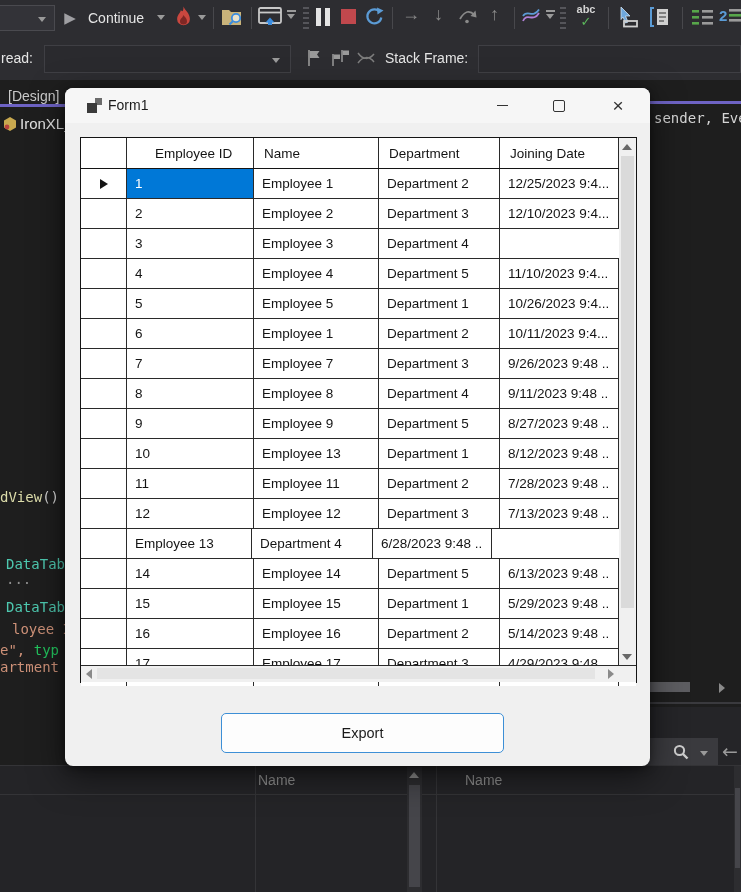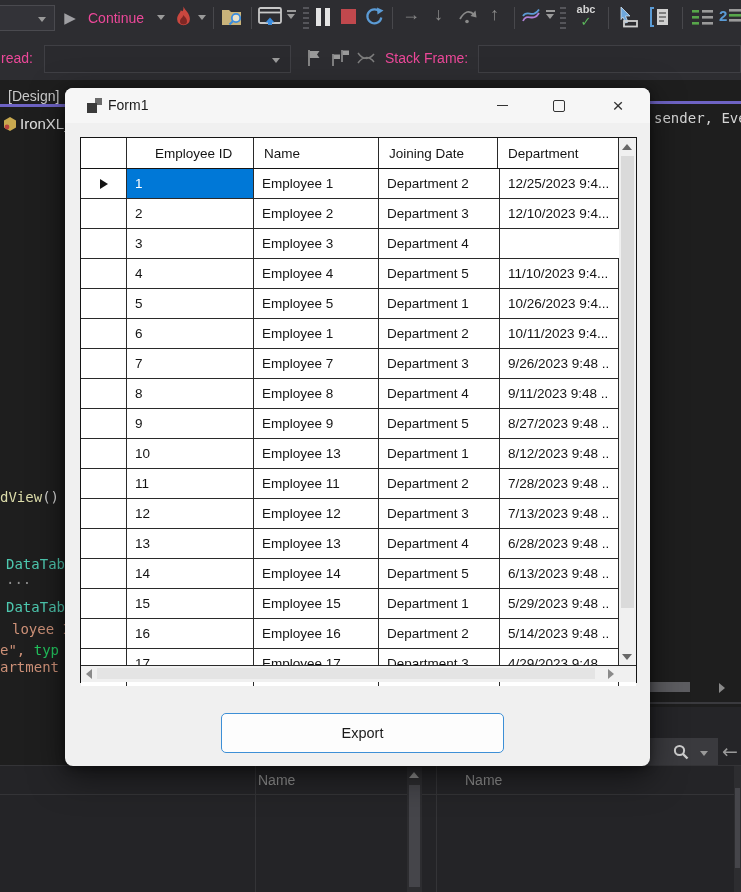--- a/index.html
+++ b/index.html
@@ -1,19 +1,19 @@
 <!DOCTYPE html>
 <html><head>
 <meta charset="utf-8">
 <style>
   html,body{margin:0;padding:0}
   body{width:741px;height:892px;position:relative;overflow:hidden;background:#1e1e1e;
        font-family:"Liberation Sans",sans-serif;-webkit-font-smoothing:antialiased}
   .abs{position:absolute}
-  .lbl{color:#ec4899;font-size:14px;white-space:nowrap}
+  .lbl{color:#e5e5e5;font-size:14px;white-space:nowrap}
   .mono{font-family:"DejaVu Sans Mono",monospace;font-size:13px;white-space:pre}
   
   .tbar{left:0;width:741px;background:#2d2d31}
   .vsep{width:1px;height:22px;background:#48484c}
   .combo{background:#333338;border:1px solid #4a4a4f;box-sizing:border-box}
   .caret-d{width:0;height:0;border-left:4px solid transparent;border-right:4px solid transparent;border-top:5px solid #9a9a9a}
   .caret-line{width:9px;height:2px;background:#9a9a9a;margin-bottom:2px}
   .grip{width:6px;height:22px;background:repeating-linear-gradient(to bottom,#55555a 0 2px,transparent 2px 5px)}
   .icon{display:flex;align-items:center;justify-content:center}
   
@@ -252,22 +252,22 @@
     <div class="abs wbtn" style="left:530px;top:0;font-size:19px;font-weight:300">
       <span>×</span>
     </div>
   </div>
 
   <div class="abs grid">
     <div class="grow ghead">
       <div class="gc c-hdr"></div>
       <div class="gc c-id">Employee ID</div>
       <div class="gc c-name">Name</div>
+      <div class="gc c-dept">Department</div>
       <div class="gc c-date">Joining Date</div>
-      <div class="gc c-dept">Department</div>
     </div>
     <div>
         <div class="grow selected">
     <div class="gc c-hdr">
       <div class="selarrow"></div>
     </div>
     <div class="gc c-id">1</div>
     <div class="gc c-name">Employee 1</div>
     <div class="gc c-dept">Department 2</div>
     <div class="gc c-date">12/25/2023 9:4...</div>
@@ -367,21 +367,20 @@
     </div>
     <div class="gc c-id">12</div>
     <div class="gc c-name">Employee 12</div>
     <div class="gc c-dept">Department 3</div>
     <div class="gc c-date">7/13/2023 9:48 ..</div>
   </div>
         <div class="grow">
     <div class="gc c-hdr">
       
     </div>
-    <div class="gc c-id">13</div>
     <div class="gc c-name">Employee 13</div>
     <div class="gc c-dept">Department 4</div>
     <div class="gc c-date">6/28/2023 9:48 ..</div>
   </div>
         <div class="grow">
     <div class="gc c-hdr">
       
     </div>
     <div class="gc c-id">14</div>
     <div class="gc c-name">Employee 14</div>

